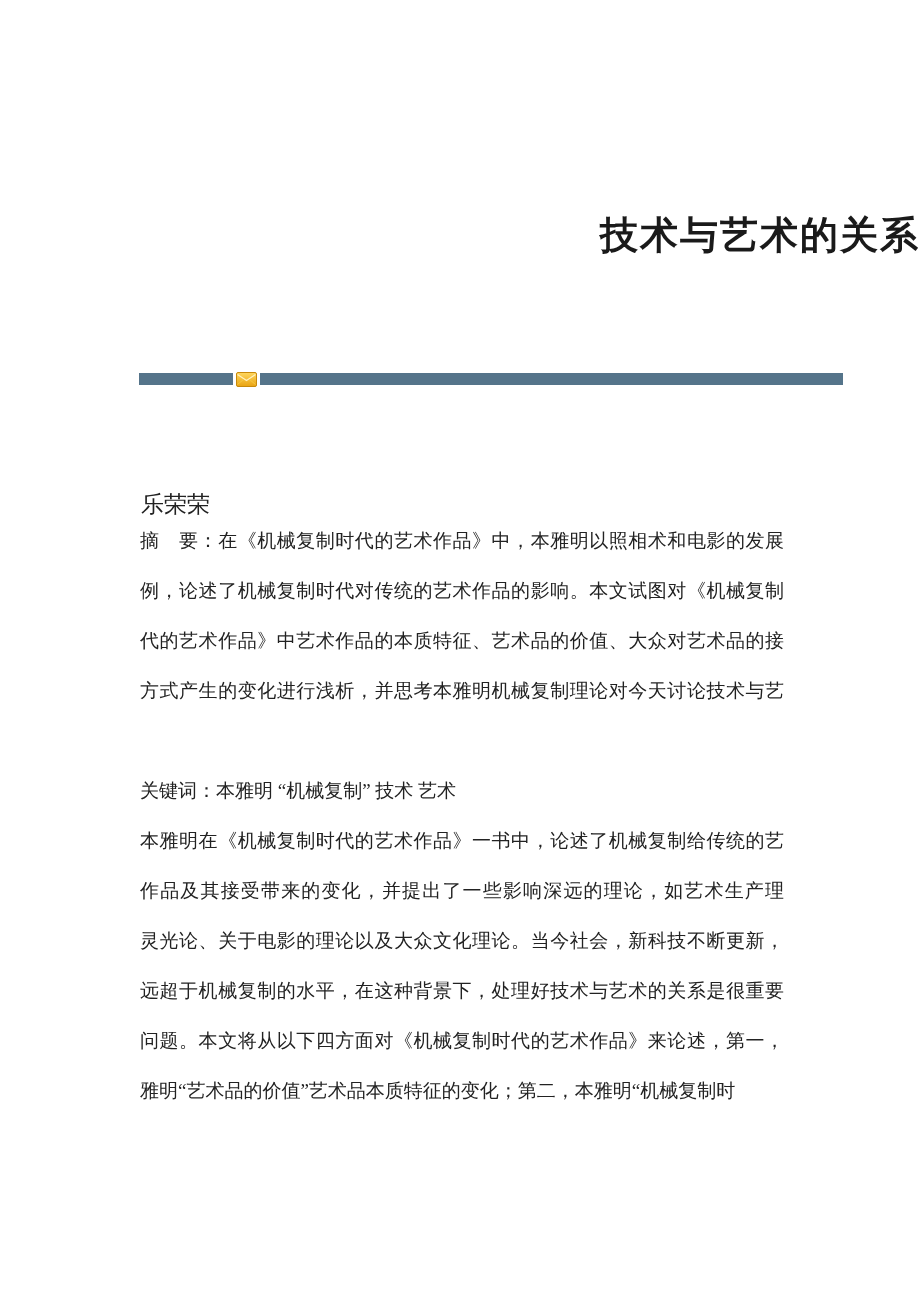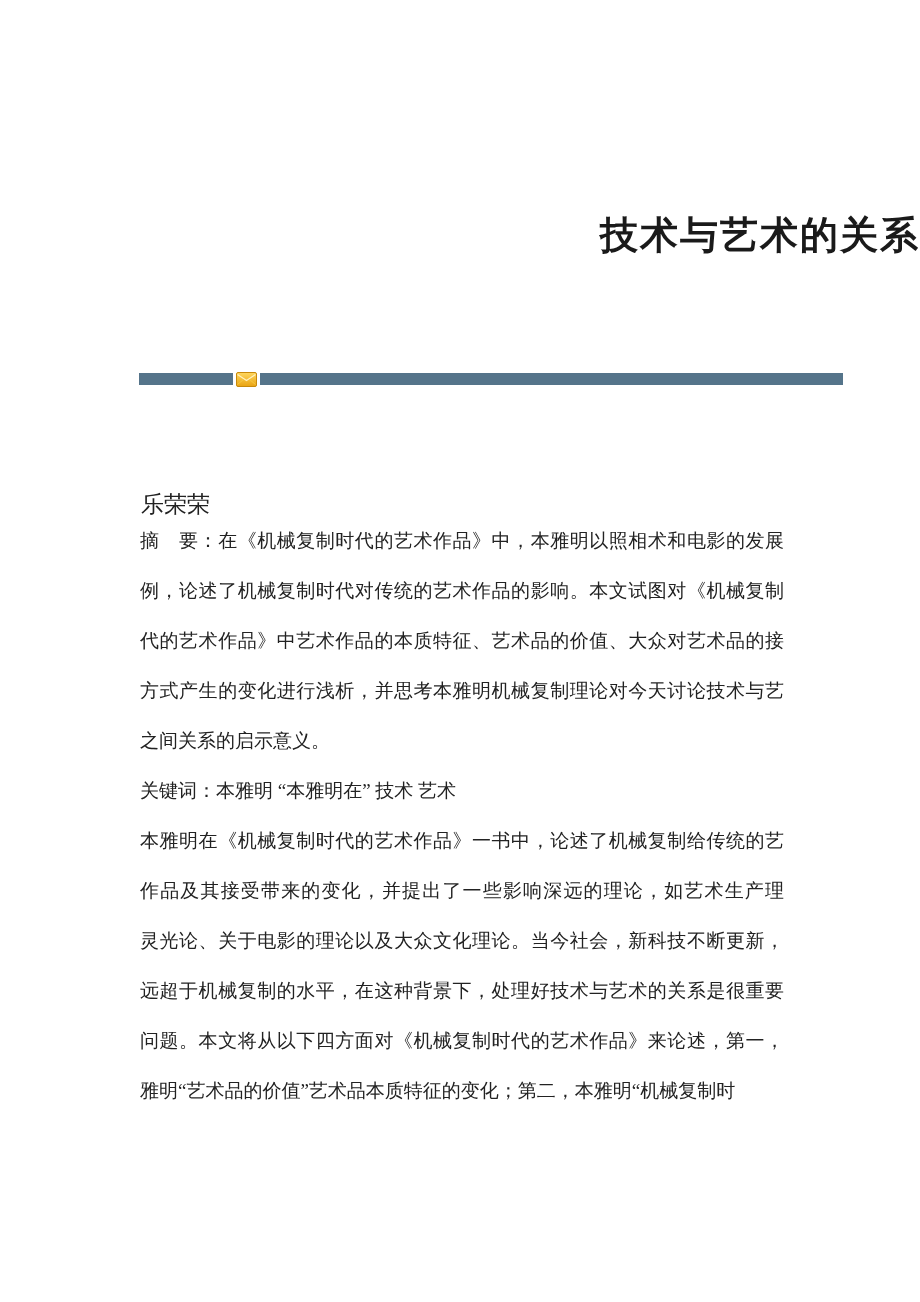--- a/index.html
+++ b/index.html
@@ -121,24 +121,23 @@
     <span class="seg seg-right"></span>
   </div>
 
   <div class="author">乐荣荣</div>
 
   <div class="abstract" id="abstract">
       <div class="line just">摘　要：在《机械复制时代的艺术作品》中，本雅明以照相术和电影的发展为</div>
       <div class="line just">例，论述了机械复制时代对传统的艺术作品的影响。本文试图对《机械复制时</div>
       <div class="line just">代的艺术作品》中艺术作品的本质特征、艺术品的价值、大众对艺术品的接受</div>
       <div class="line just">方式产生的变化进行浅析，并思考本雅明机械复制理论对今天讨论技术与艺术</div>
-      <div class="line">之间关系的启示意义。</div>
     </div>
 
-  <div class="keywords">关键词：本雅明 “本雅明在” 技术 艺术</div>
+  <div class="keywords">关键词：本雅明 “机械复制” 技术 艺术</div>
 
   <div class="body-text" id="bodytext">
       <div class="line just">本雅明在《机械复制时代的艺术作品》一书中，论述了机械复制给传统的艺术</div>
       <div class="line just">作品及其接受带来的变化，并提出了一些影响深远的理论，如艺术生产理论、</div>
       <div class="line just">灵光论、关于电影的理论以及大众文化理论。当今社会，新科技不断更新，远</div>
       <div class="line just">远超于机械复制的水平，在这种背景下，处理好技术与艺术的关系是很重要的</div>
       <div class="line just">问题。本文将从以下四方面对《机械复制时代的艺术作品》来论述，第一，本</div>
       <div class="line">雅明“艺术品的价值”艺术品本质特征的变化；第二，本雅明“机械复制时</div>
     </div>
 

